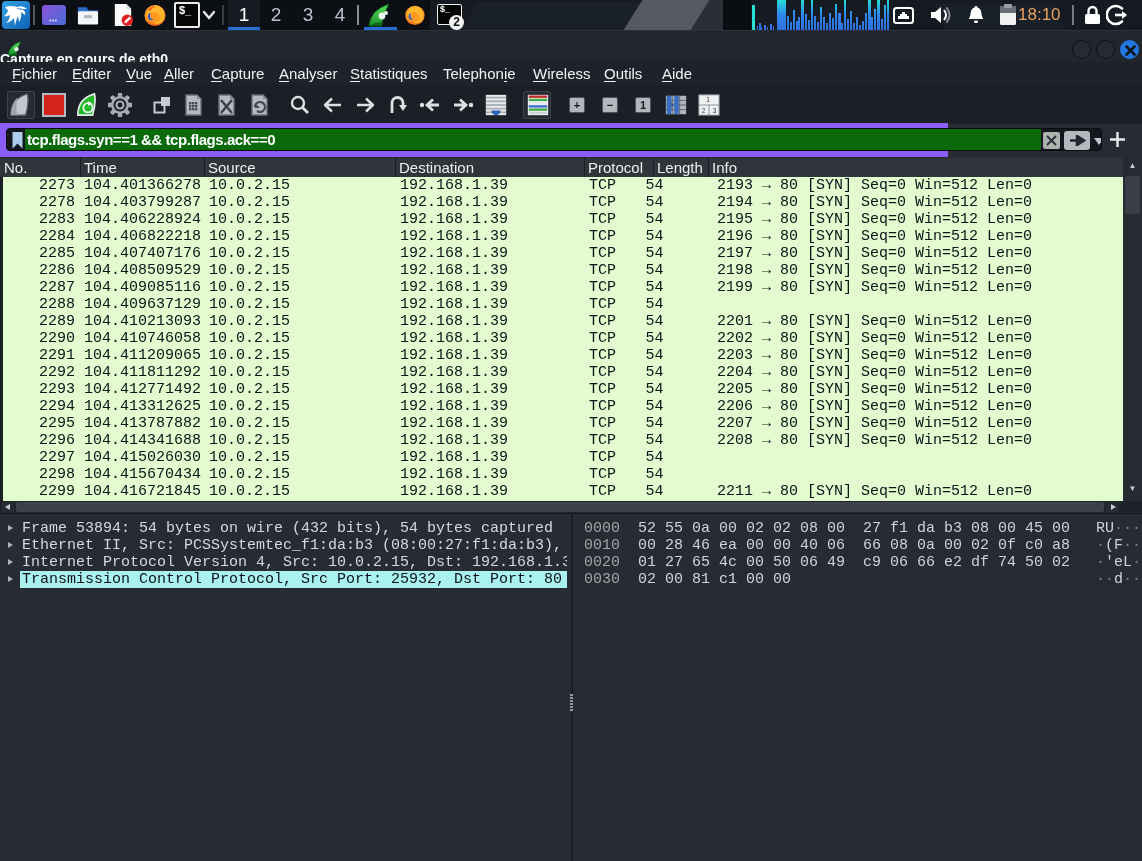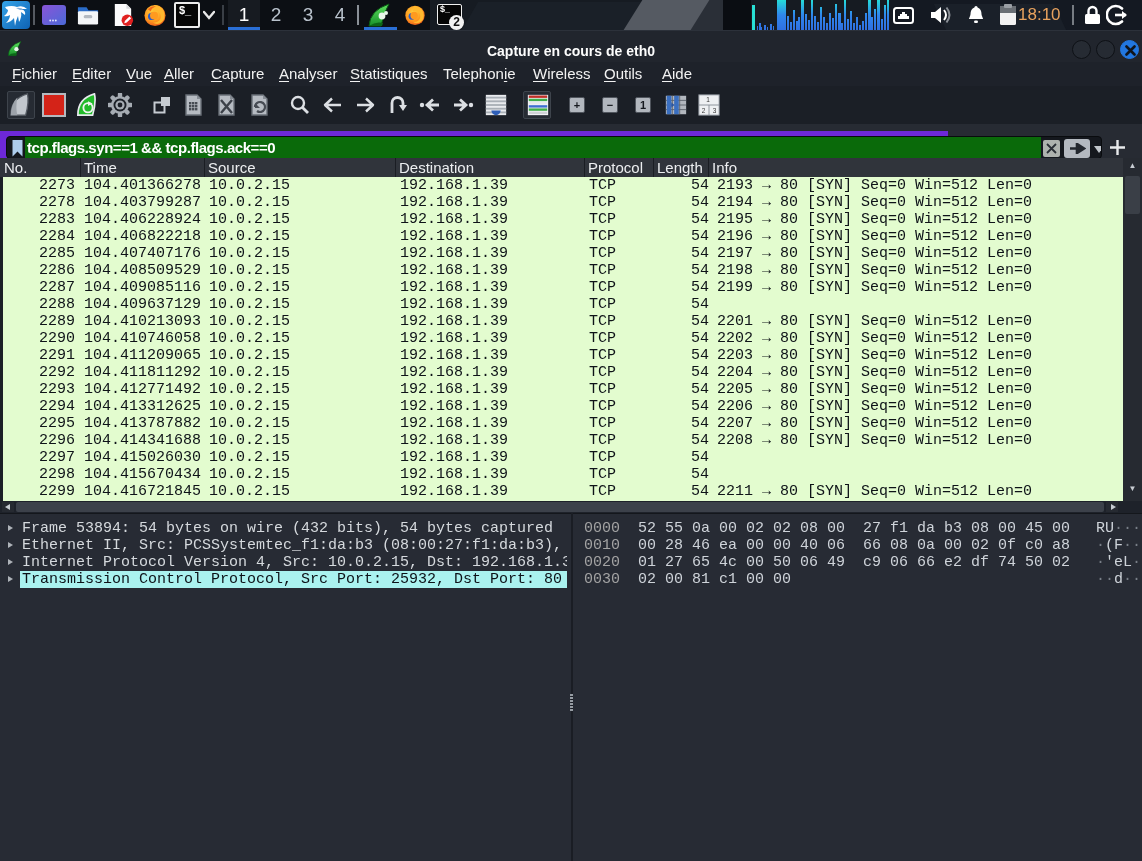--- a/index.html
+++ b/index.html
@@ -5,47 +5,47 @@
 .abs{position:absolute}
 #page{position:relative;width:1142px;height:861px}
 
 #topbar{position:absolute;left:0;top:0;width:1142px;height:30px;background:#0c0f14;overflow:hidden}
 .sep{position:absolute;top:5px;width:2px;height:20px;background:#555a61}
 .tile{position:absolute;top:3px;width:24px;height:24px}
 .wsnum{position:absolute;top:0;height:30px;line-height:30px;font-size:19px;color:#b9c2cc;text-align:center;width:30px}
 .bluebar{position:absolute;height:3px;background:#2a6fd6;top:27px}
 
 #titlebar{position:absolute;left:0;top:30px;width:1142px;height:32px;background:#21252d;border-top:1px solid #2c313a}
-#title{position:absolute;left:0;top:4px;width:100%;text-align:center;line-height:33px;font-size:14px;font-weight:bold;color:#fcfcfc}
+#title{position:absolute;left:0;top:12px;width:100%;line-height:33px;font-size:14px;font-weight:bold;color:#fcfcfc}
 .wbtn{position:absolute;top:9px;width:19px;height:19px;border-radius:50%}
 
 #menubar{position:absolute;left:0;top:62px;width:1142px;height:24px;background:#1e222a;color:#f2f2f2;font-size:15px}
 #menubar span{position:absolute;top:0;line-height:23px}
 #menubar u{text-decoration:underline;text-underline-offset:2px}
 
 #toolbar{position:absolute;left:0;top:86px;width:1142px;height:38px;background:#1b1f26}
 .tbtn{position:absolute;top:7px;width:24px;height:24px}
 .tbox{position:absolute;top:5px;width:28px;height:28px;background:#262b33;border:1px solid #3e444c;border-radius:2px}
 
-#filterbar{position:absolute;left:0;top:131px;width:948px;height:34px;background:#6d28d9}
+#filterbar{position:absolute;left:0;top:123px;width:948px;height:34px;background:#8b5cf6}
 #ffield{position:absolute;left:6px;top:5px;width:1096px;height:23px;background:#14171d;border:1px solid #090b0e;border-radius:4px;overflow:hidden}
 #fgreen{position:absolute;left:18px;top:0px;width:1016px;height:23px;background:#0a6a0a}
 #ftext{position:absolute;left:27px;top:6px;line-height:22px;font-size:15px;font-weight:bold;letter-spacing:-0.45px;color:#ffffff;z-index:3}
 
 #plhead{position:absolute;left:0;top:158px;width:1142px;height:19px;background:#30343b;color:#eceef0;font-size:15px}
 #plhead span{position:absolute;top:0;line-height:19px}
 .hsep{position:absolute;top:158px;width:1px;height:19px;background:#1a1d23}
 
 #plist{position:absolute;left:0;top:177px;width:1123px;height:324px;background:#e3fccf;font-family:"Liberation Mono",monospace;font-size:15px;color:#0e1318}
 #plist:before{content:"";position:absolute;left:0;top:0;width:3px;height:324px;background:#1b1f26}
 .prow{position:relative;height:17px;line-height:17px}
 .prow span{position:absolute;top:0;white-space:pre}
 .cno{left:0;width:75px;text-align:right}
 .ctime{left:84px}.csrc{left:209px}.cdst{left:400px}.cproto{left:589px}
-.clen{left:600px;width:109px;text-align:right}
+.clen{left:600px;width:109px;text-align:center}
 .cinfo{left:717px}
 
 #vscroll{position:absolute;left:1123px;top:158px;width:19px;height:343px;background:#262a31}
 #hscroll{position:absolute;left:0;top:501px;width:1142px;height:12px;background:#1e222a}
 .sbtn{position:absolute;background:#262a31;color:#c7ccd2;text-align:center;font-size:8px}
 
 #lower{position:absolute;left:0;top:513px;width:1142px;height:348px;background:#272b34;border-top:1px solid #14171c;font-family:"Liberation Mono",monospace;font-size:15px}
 #vdivider{position:absolute;left:571px;top:513px;width:2px;height:348px;background:#1a1d24}
 .drow{position:absolute;left:0;height:17px;line-height:17px;color:#d5d9dd;white-space:pre}
 .darrow{position:absolute;left:8px;width:0;height:0;border-left:5.5px solid #aeb3b9;border-top:3.5px solid transparent;border-bottom:3.5px solid transparent}

